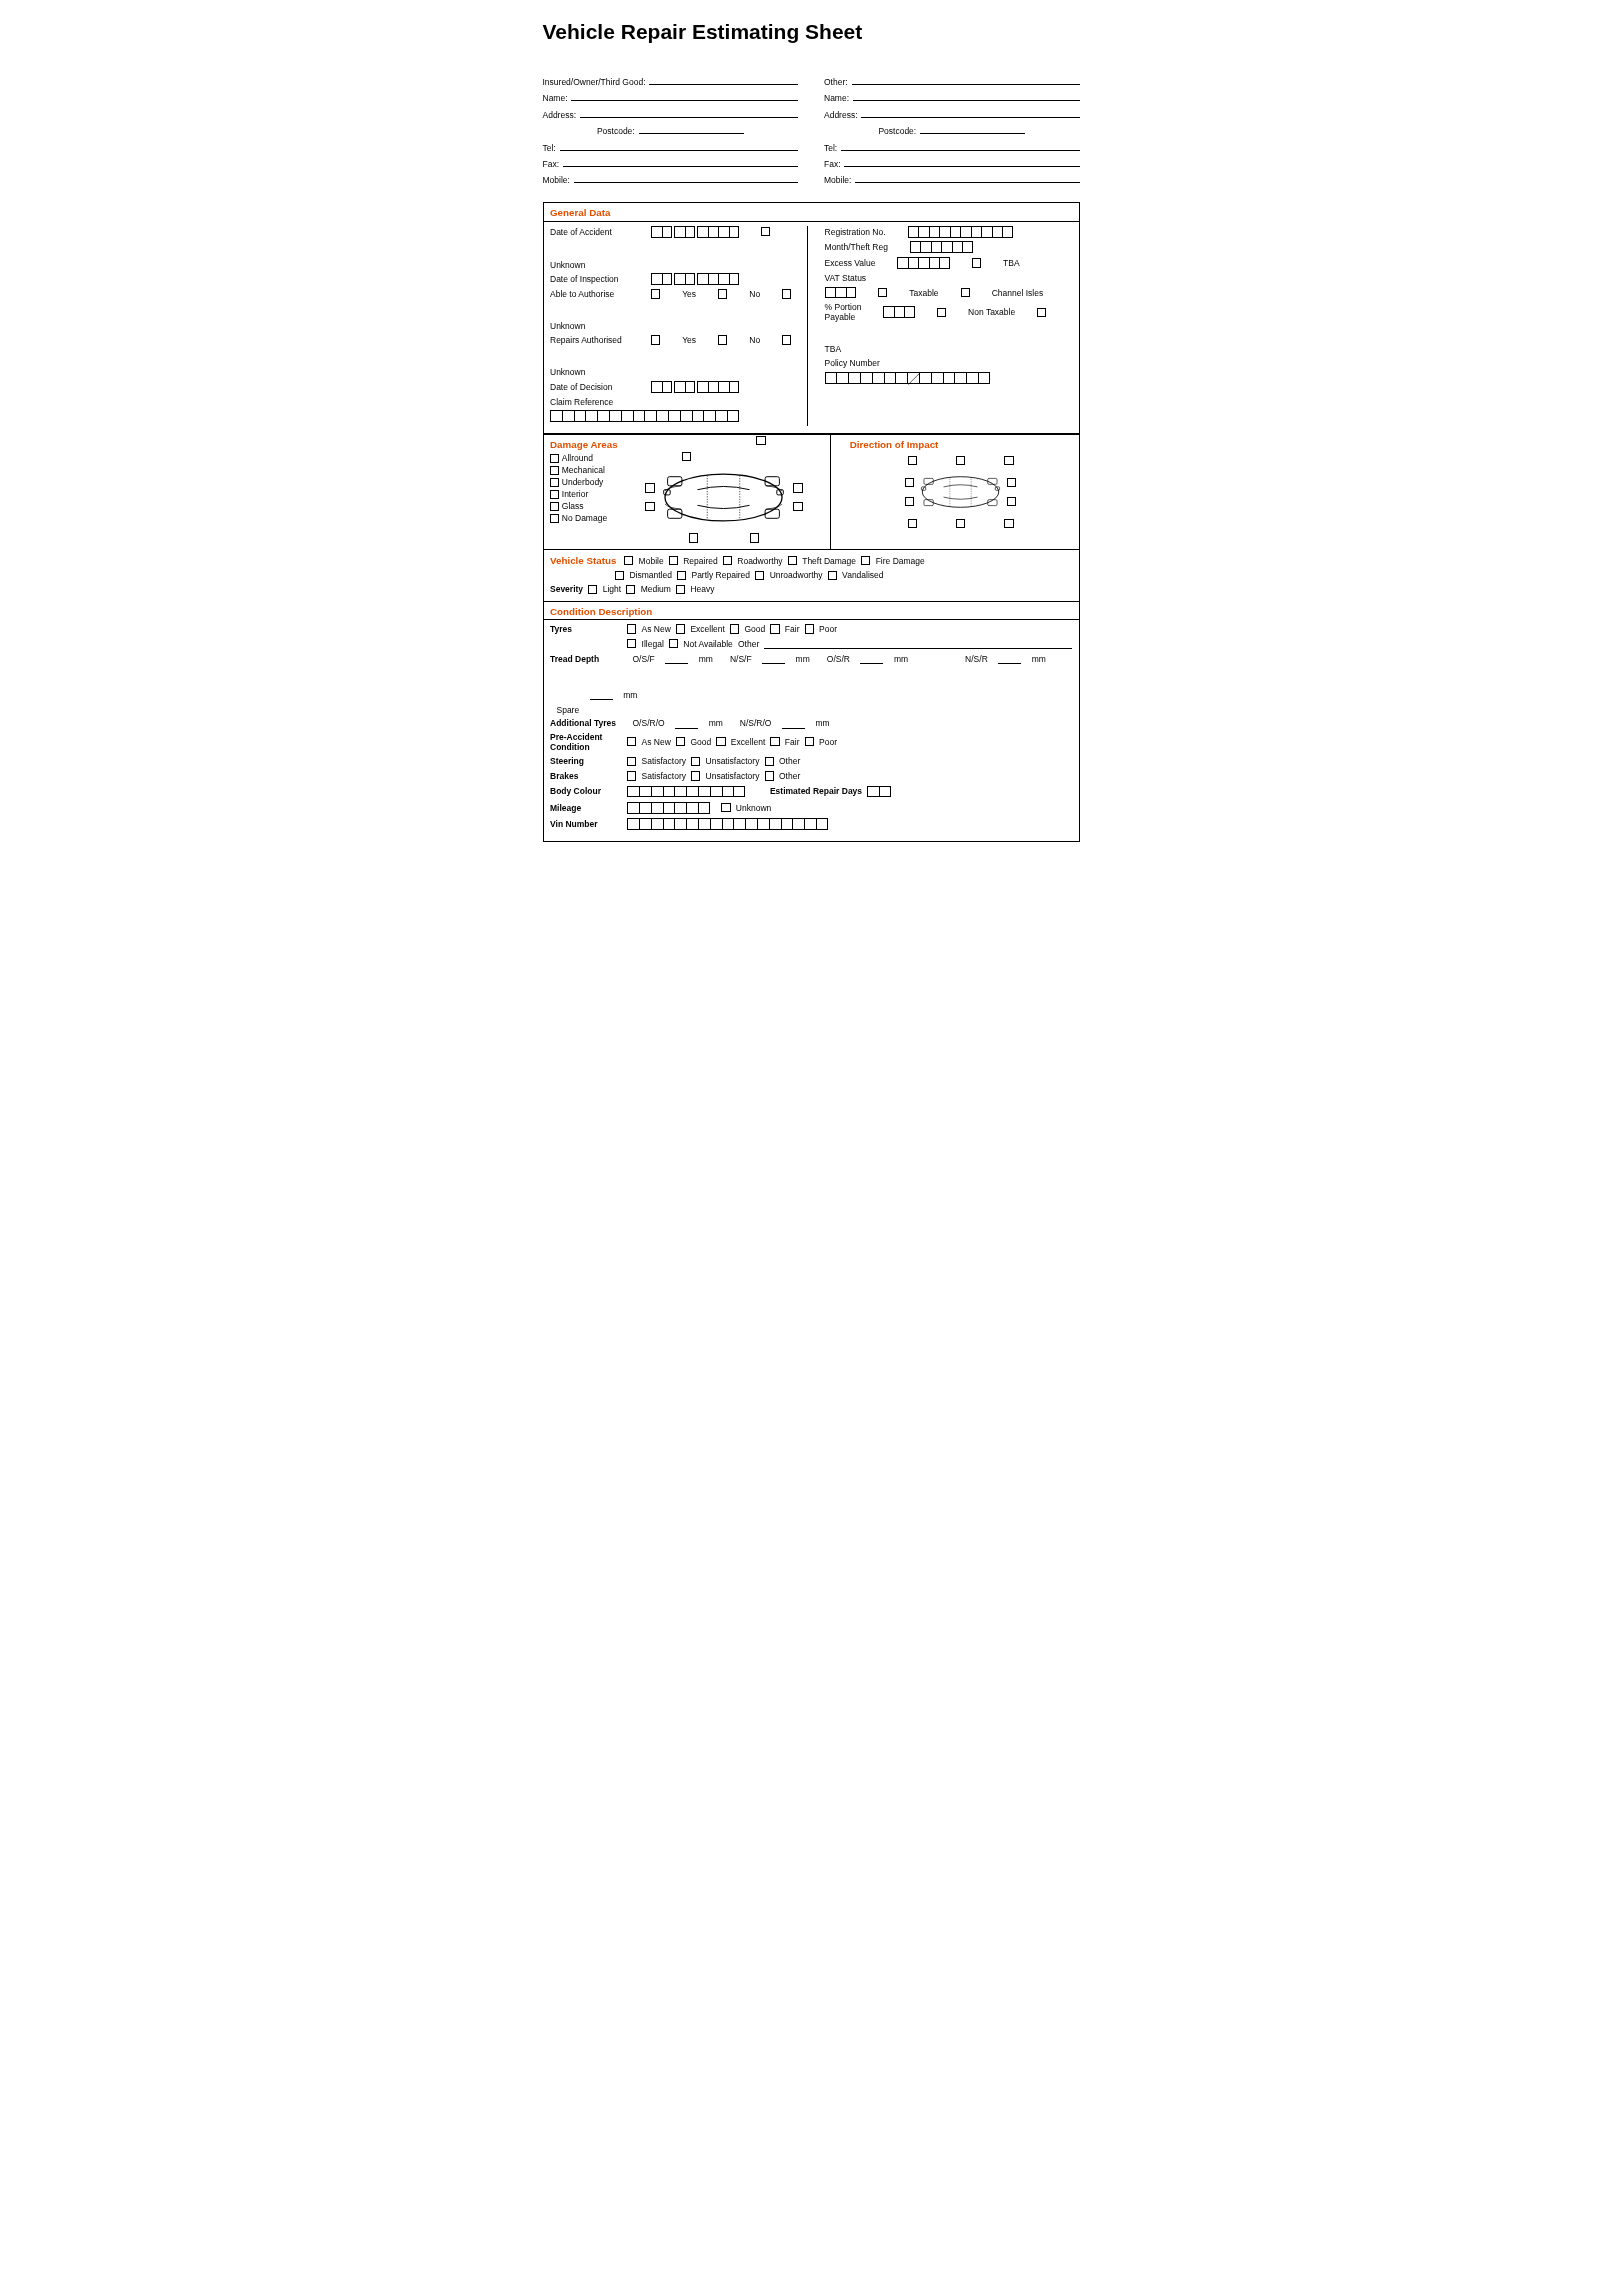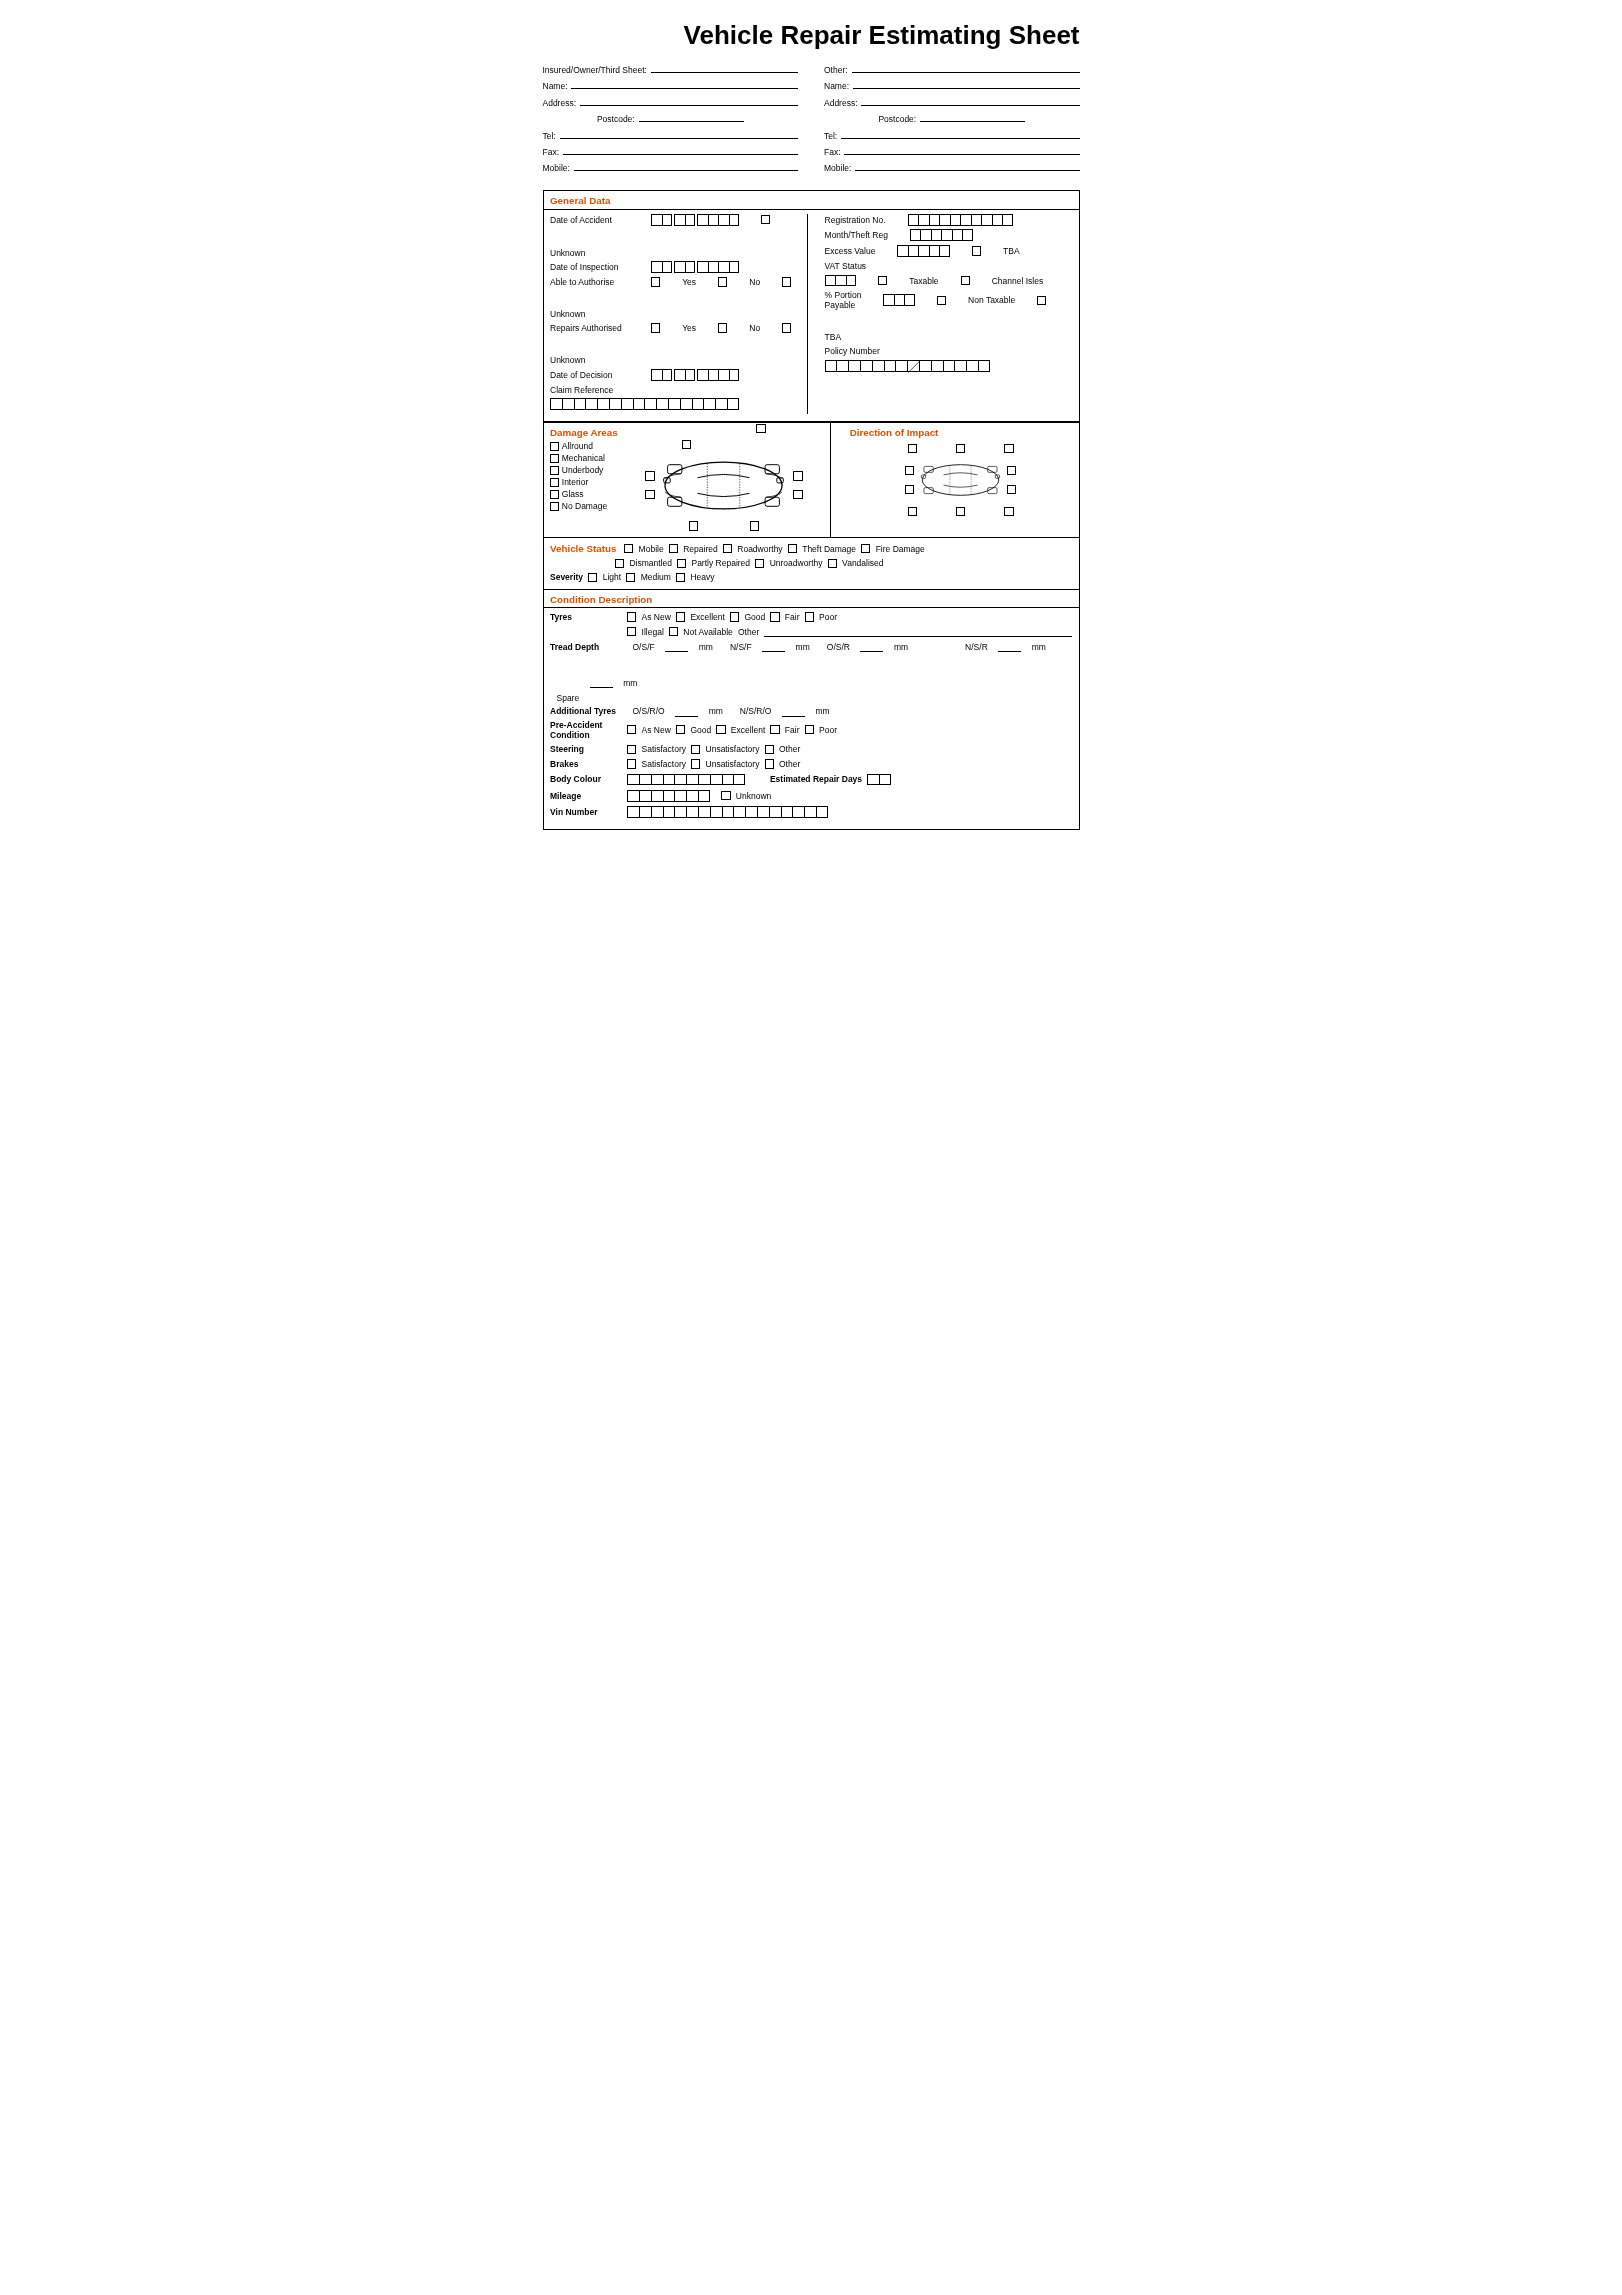--- a/index.html
+++ b/index.html
@@ -6,24 +6,24 @@
     body {
       background: #fff;
       font-family: Arial, sans-serif;
       font-size: 8.5px;
       color: #000;
       width: 589px;
       margin: 0 auto;
       padding: 19.6px 26px;
     }
     h1 {
-      text-align: right;
-      font-size: 26px;
+      text-align: left;
+      font-size: 21px;
       font-weight: bold;
-      margin-bottom: 12px;
+      margin-bottom: 31px;
       font-family: Arial, sans-serif;
     }
     
     .top-section {
       display: flex;
       gap: 26px;
       margin-bottom: 13px;
     }
     .top-col {
       flex: 1;
@@ -201,21 +201,21 @@
   </style>
 </head>
 <body>
 
 <h1>Vehicle Repair Estimating Sheet</h1>
 
 <div class="top-section">
 
   <div class="top-col">
     <div class="field-row">
-      <span class="field-label">Insured/Owner/Third Sheet:</span>
+      <span class="field-label">Insured/Owner/Third Good:</span>
       <div class="field-line"></div>
     </div>
     <div class="field-row">
       <span class="field-label">Name:</span>
       <div class="field-line"></div>
     </div>
     <div class="field-row">
       <span class="field-label">Address:</span>
       <div class="field-line"></div>
     </div>

